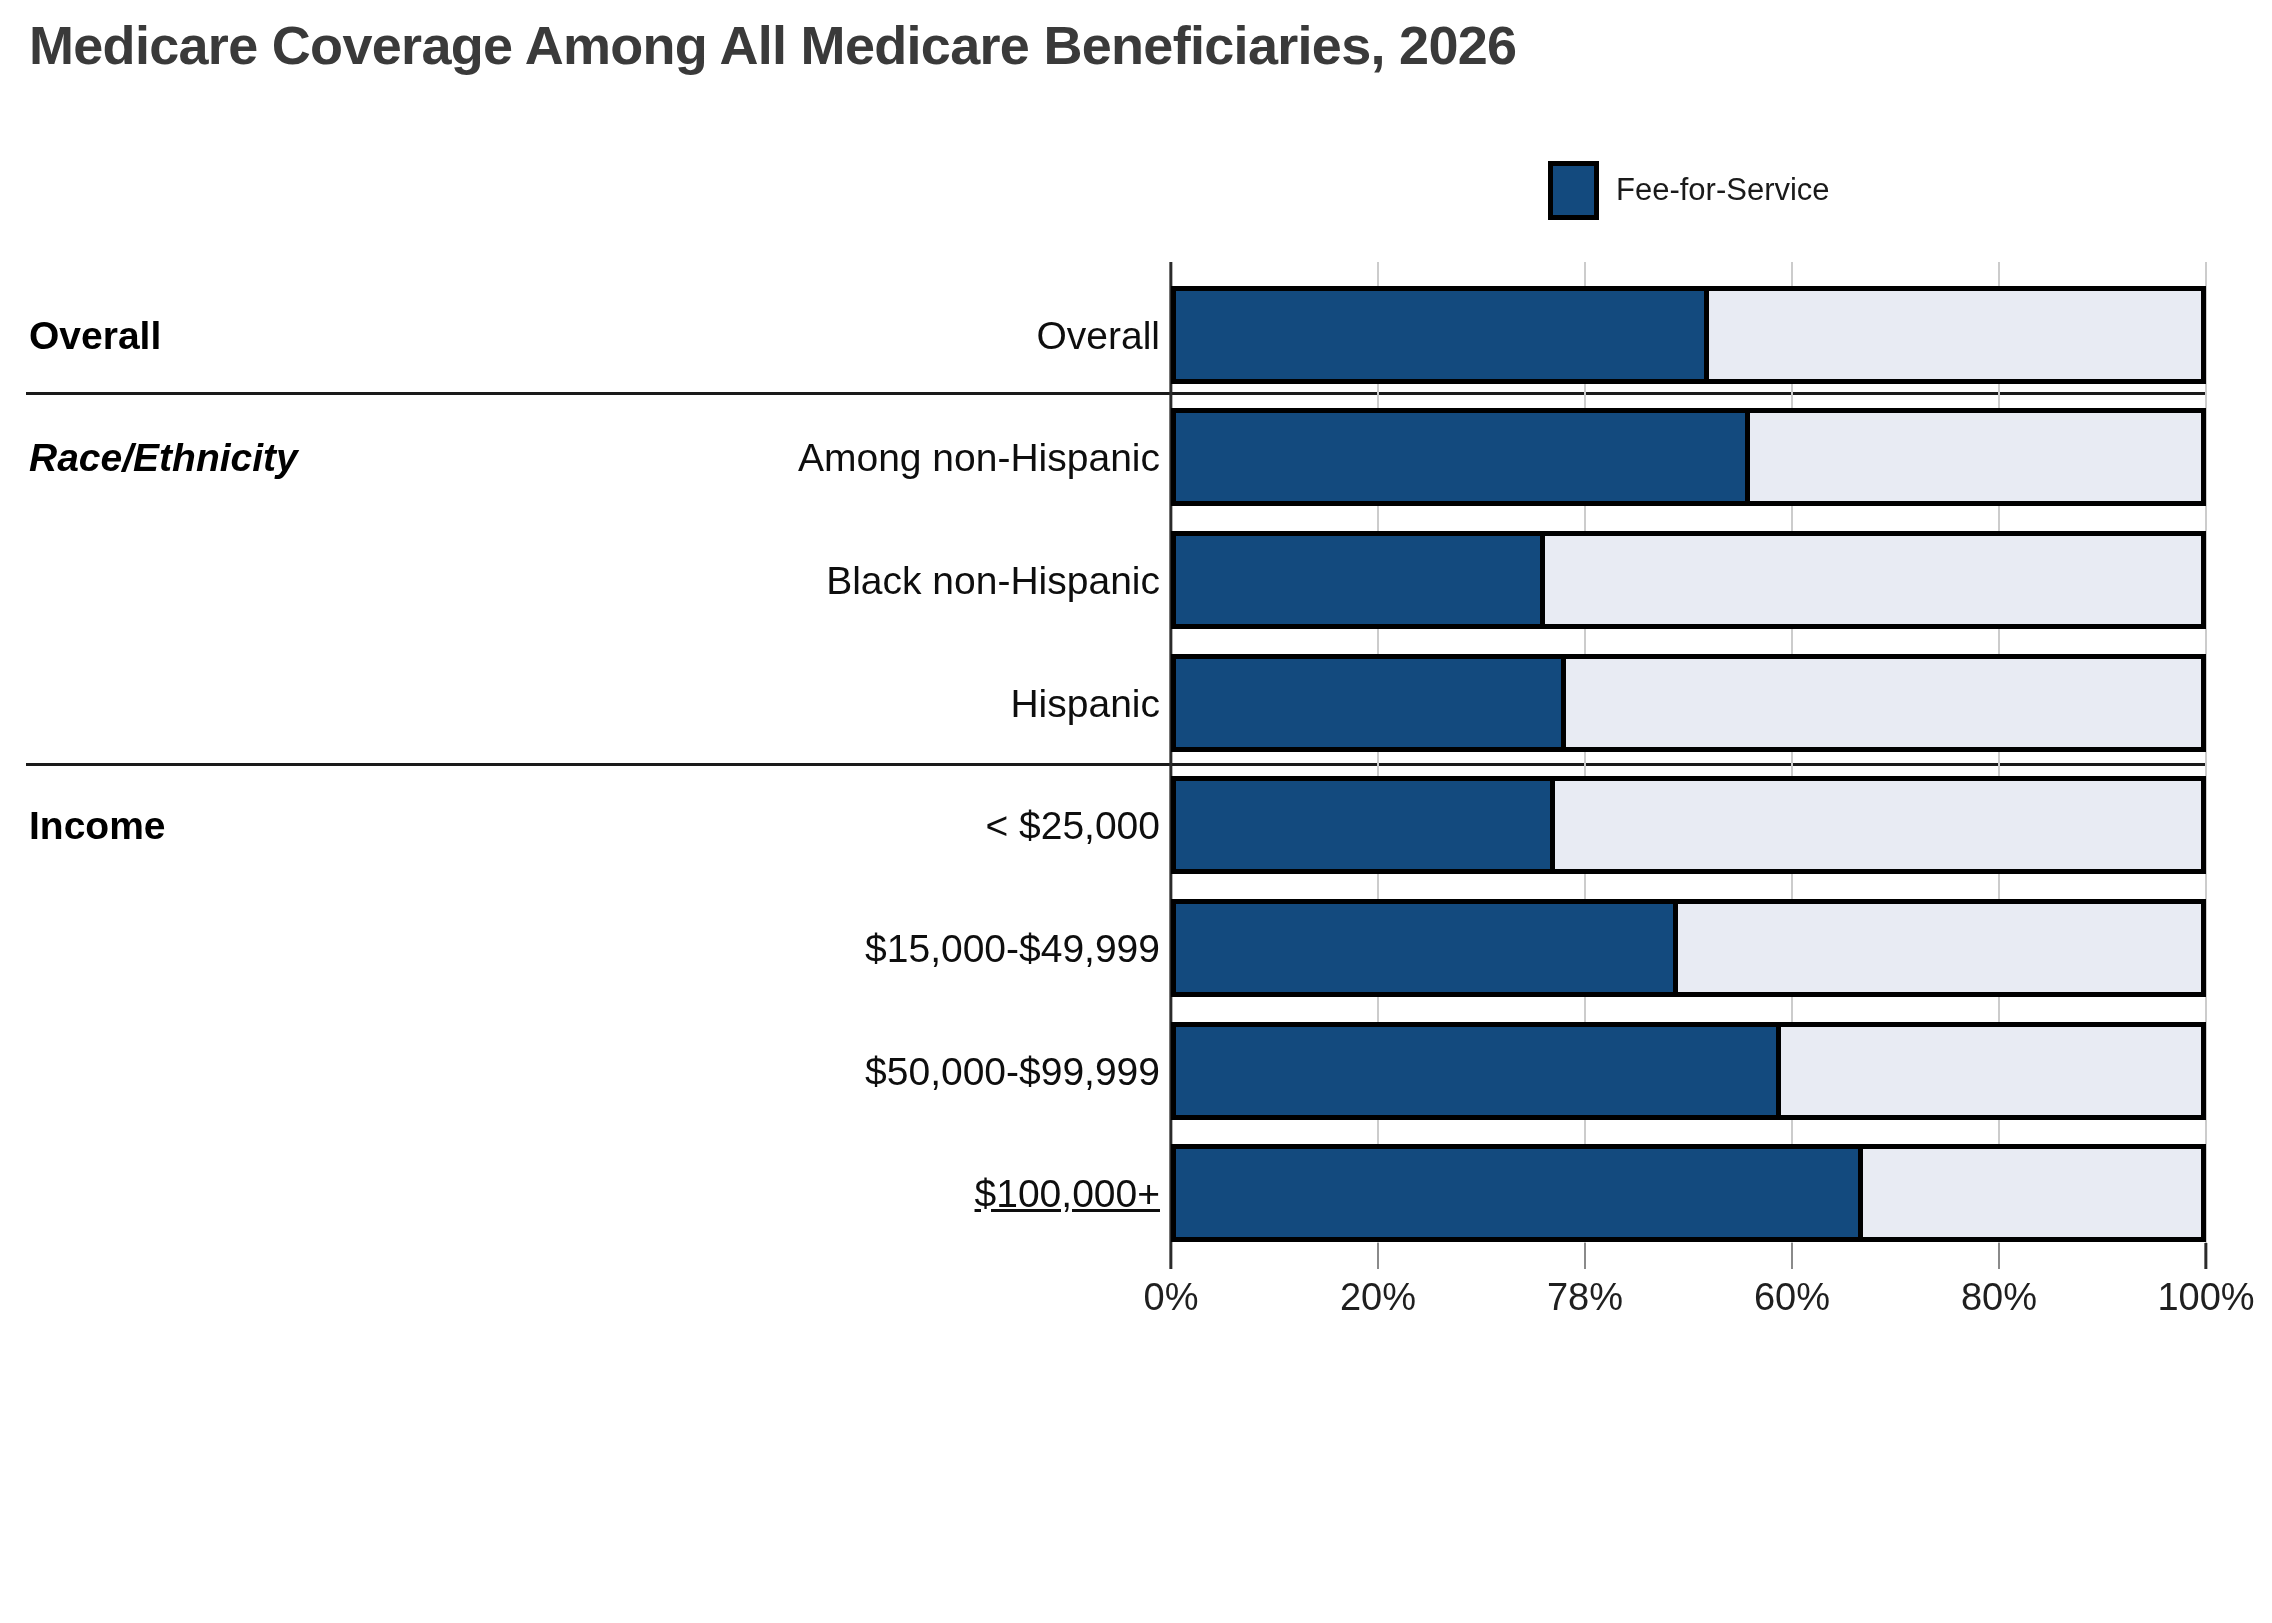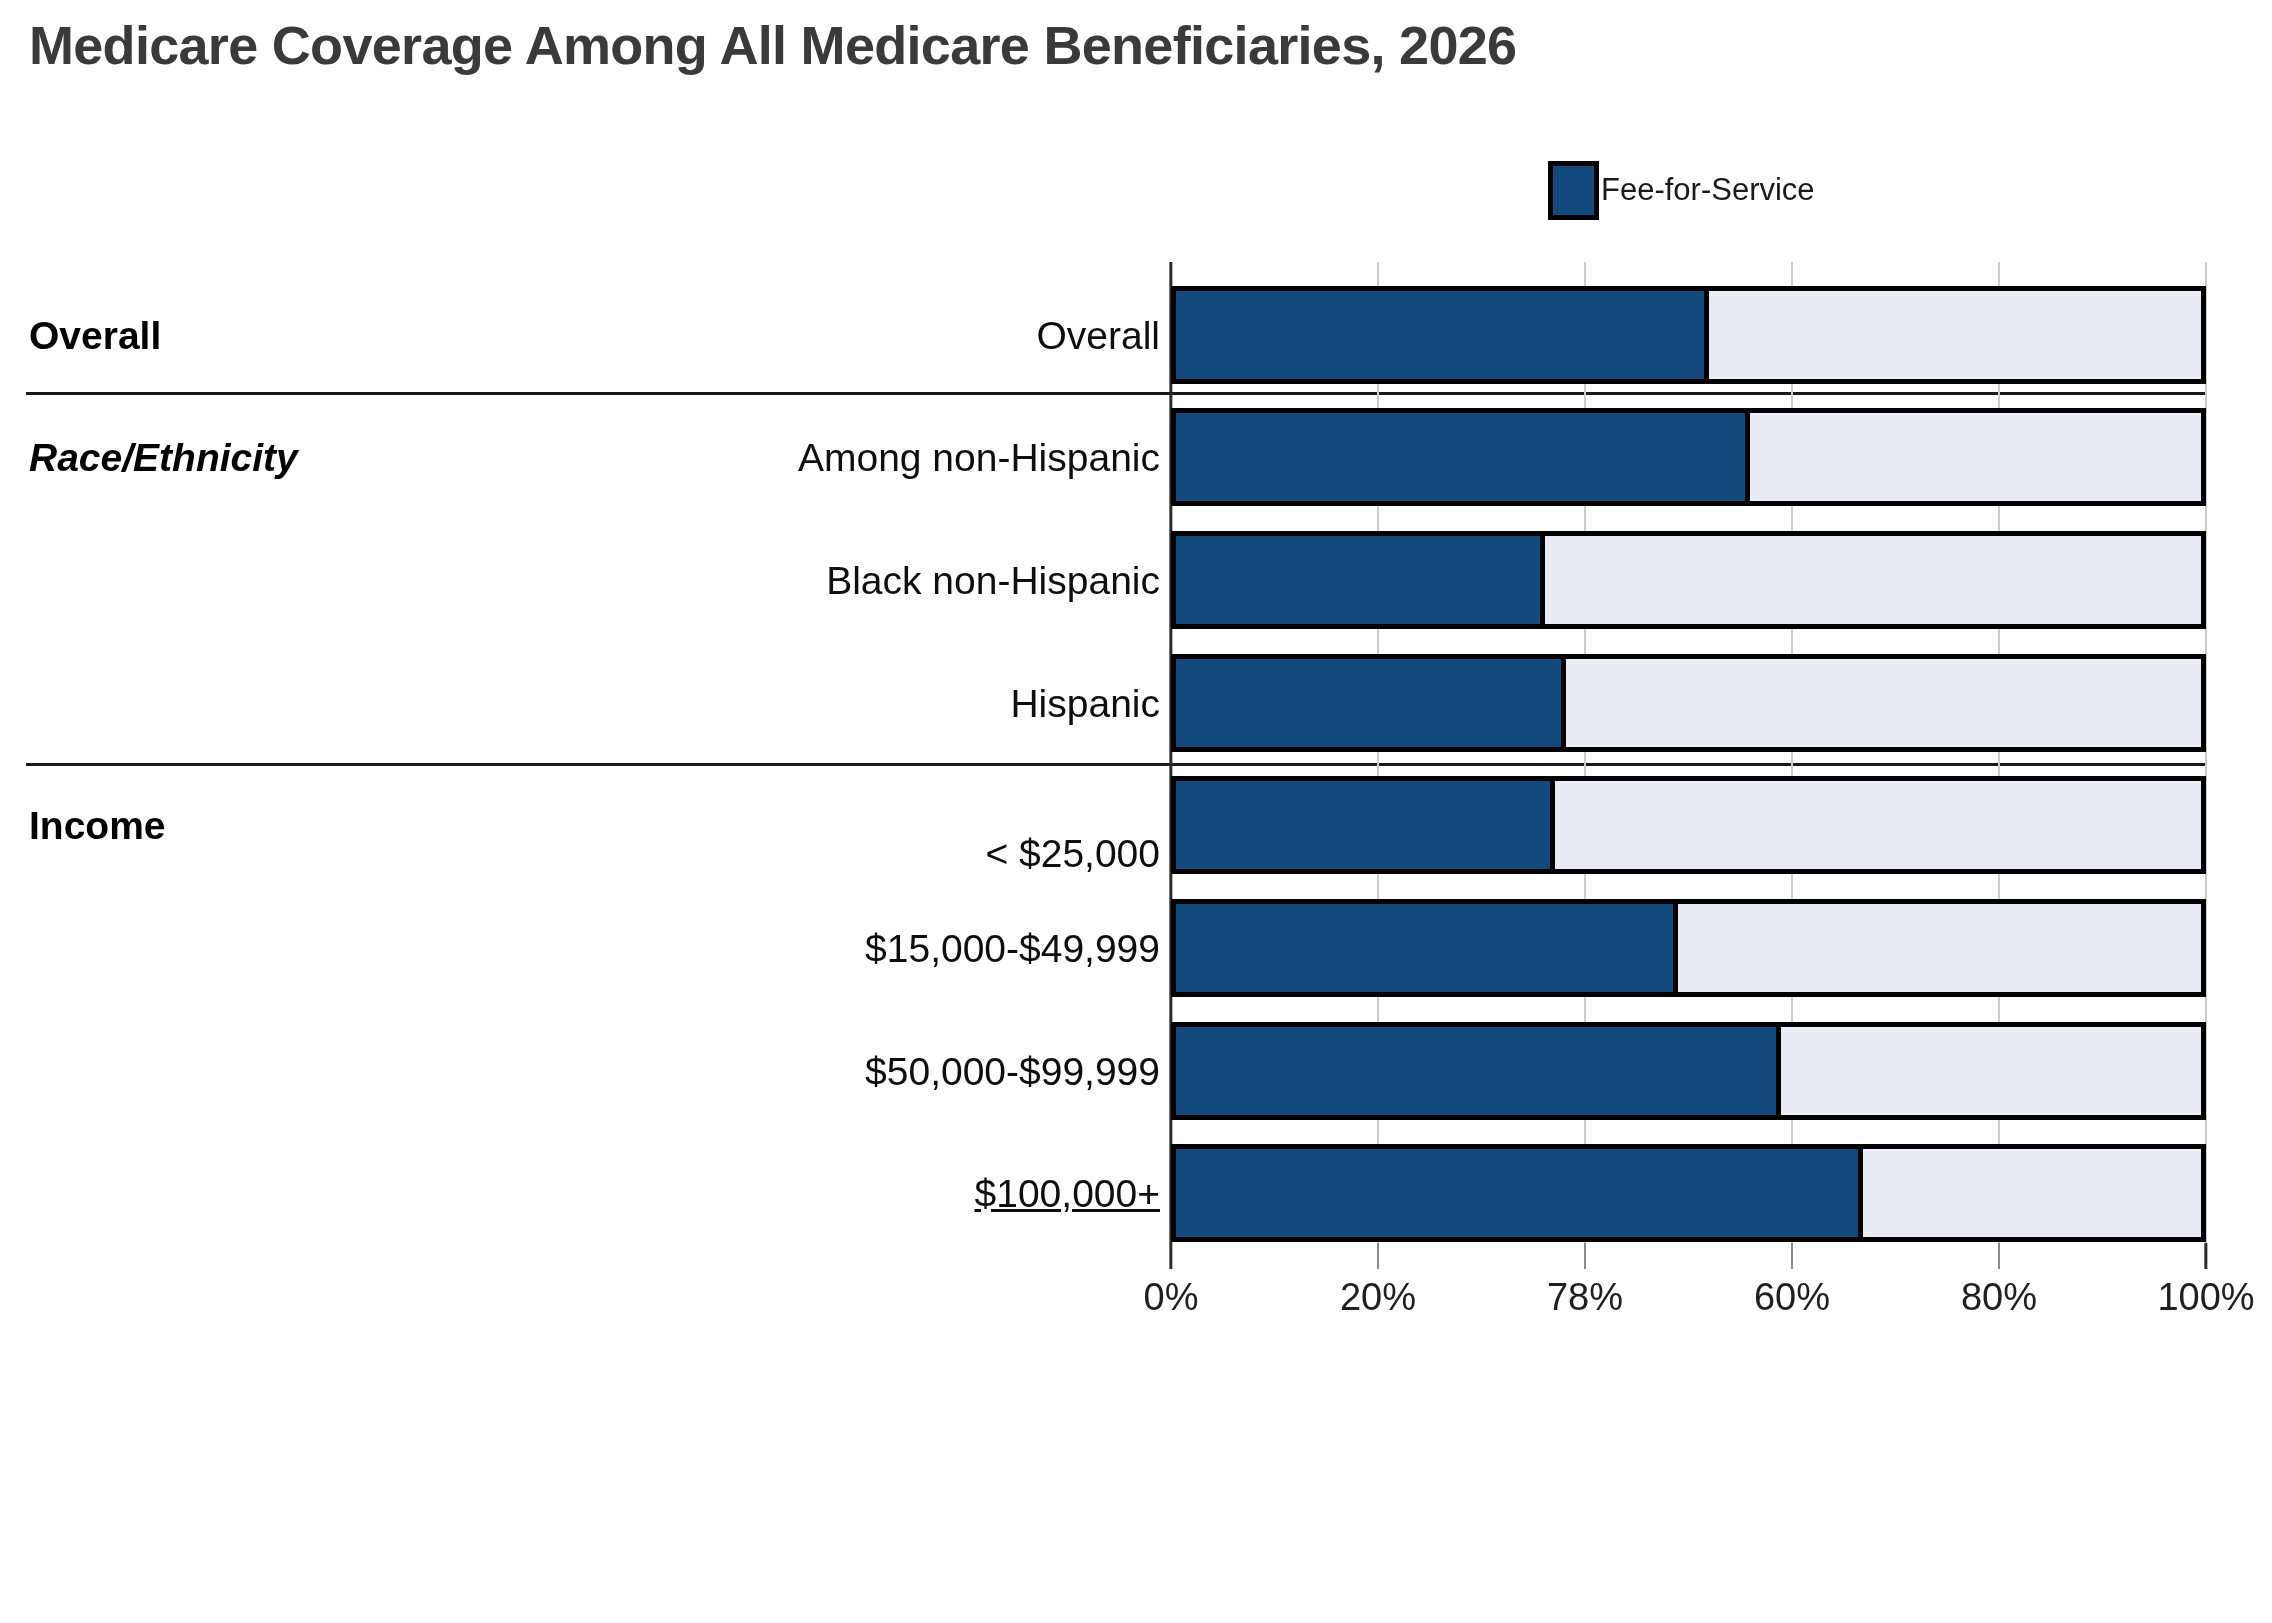--- a/index.html
+++ b/index.html
@@ -9,21 +9,21 @@
   }
   .title{
     position:absolute;left:29px;top:14.4px;margin:0;
     font-size:54px;font-weight:bold;color:#3A3A3A;letter-spacing:-0.7px;
   }
   
   .legend{
     position:absolute;left:1548px;top:157px;height:66px;
     display:flex;align-items:center;gap:34px;
   }
-  .legend-item{display:flex;align-items:center;gap:2px;}
+  .legend-item{display:flex;align-items:center;gap:17px;}
   .legend-swatch{
     width:41px;height:49px;border:5.9px solid #000;background:#ccc;
   }
   .legend-label{font-size:31px;color:#1A1A1A;white-space:nowrap;}
   
   .plot{
     position:absolute;left:1171px;top:262px;width:1035px;height:981px;
   }
   .gridline{
     position:absolute;top:0;height:981px;width:2px;background:#CCCCCC;
@@ -137,18 +137,18 @@
     <div class="tick" style="left: 1999px;"></div>
     <div class="tick-label" style="left: 1999px;">80%</div>
     <div class="tick strong" style="left: 2206px;"></div>
     <div class="tick-label" style="left: 2206px;">100%</div>
   </div>
 <div id="row-label-layer">
     <div class="row-label" style="top: 306px;">Overall</div>
     <div class="row-label" style="top: 428px;">Among non-Hispanic</div>
     <div class="row-label" style="top: 551px; margin-left: 48px;">Black non-Hispanic</div>
     <div class="row-label" style="top: 674px;">Hispanic</div>
-    <div class="row-label" style="top: 796px; margin-top: 28px;">&lt; $25,000</div>
+    <div class="row-label" style="top: 796px;">&lt; $25,000</div>
     <div class="row-label" style="top: 919px;">$15,000-$49,999</div>
     <div class="row-label" style="top: 1042px;">$50,000-$99,999</div>
     <div class="row-label" style="top: 1164px; text-decoration: underline;">$100,000+</div>
   </div>
 
 
 </body></html>

